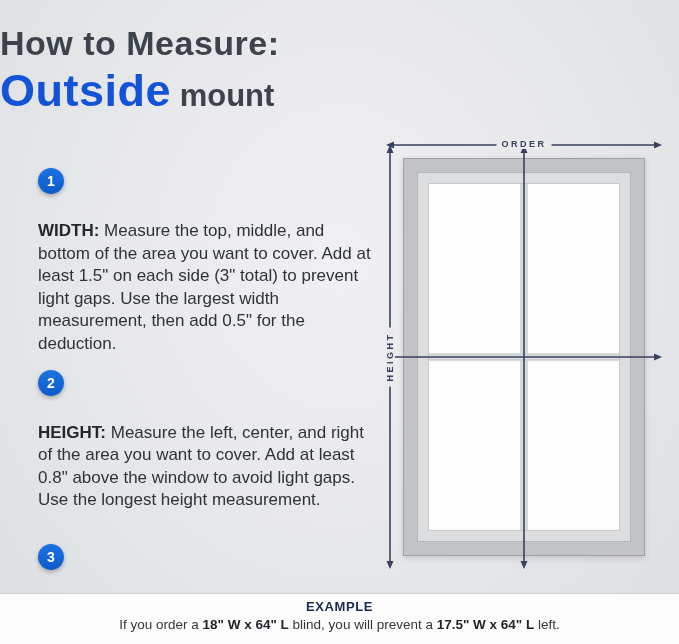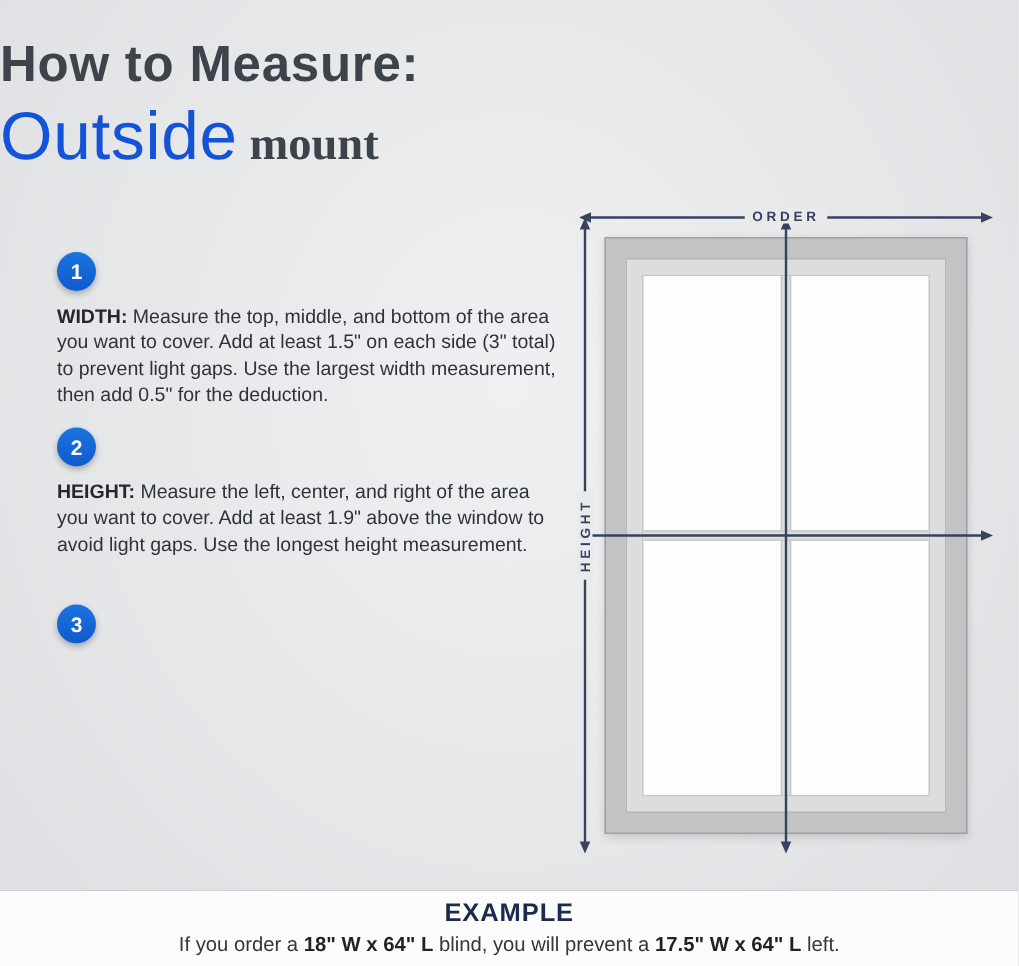--- a/index.html
+++ b/index.html
@@ -7,35 +7,35 @@
   body { width:679px; height:644px; font-family:"Liberation Sans", sans-serif; }
   .page {
     position:relative; width:679px; height:644px; overflow:hidden;
     background: radial-gradient(ellipse at 50% 40%, #f0f0f2 0%, #e6e7e9 55%, #dddee1 100%);
   }
 
   
   .header { position:absolute; top:24px; left:0; width:100%; text-align:left; }
   .title-line1 { font-size:34px; font-weight:700; color:#3d434b; letter-spacing:0.5px; }
   .title-line2 { margin-top:2px; }
-  .title-line2 .hl { font-size:45px; font-weight:400; color:#1353d8; letter-spacing:0.5px; }
-  .title-line2 .rest { font-size:31px; font-weight:700; color:#3d434b;font-family:Liberation Serif, serif; }
+  .title-line2 .hl { font-size:45px; font-weight:700; color:#1353d8; letter-spacing:0.5px; }
+  .title-line2 .rest { font-size:31px; font-weight:700; color:#3d434b; }
 
   
   .steps { position:absolute; left:38px; top:168px; width:338px; }
   .step { margin-bottom:14px; }
   .step.step-2 { margin-bottom:32px; }
   .badge {
     width:26px; height:26px; border-radius:50%;
     background:linear-gradient(180deg,#1a74e0,#0f5acc);
     color:#ffffff; font-size:14px; font-weight:700;
     display:flex; align-items:center; justify-content:center;
     box-shadow:0 2px 4px rgba(0,0,0,0.28);
   }
-  .step-text { margin-top:8px; font-size:13px; line-height:1.33; color:#2e3338; }
+  .step-text { margin-top:26px; font-size:17px; line-height:1.33; color:#2e3338; }
   .step-text strong { font-weight:700; color:#24282d; }
 
   
   .diagram { position:absolute; left:383px; top:136px; width:282px; height:442px; }
   .win-frame {
     position:absolute; left:20px; top:22px; width:242px; height:398px;
     background:#c2c3c5; border:1px solid #9fa0a2;
     box-shadow:0 2px 6px rgba(0,0,0,0.15);
   }
   .win-inner {
@@ -56,21 +56,21 @@
     color:#36425e; background:#e9eaec; padding:0 5px; white-space:nowrap;
   }
   .dim-label.width { left:50%; top:3px; transform:translateX(-50%); }
   .dim-label.height { left:7px; top:221px; transform:translate(-50%,-50%) rotate(-90deg); }
 
   
   .footer {
     position:absolute; left:0; bottom:0; width:100%; height:51px;
     background:#fcfcfd; border-top:1px solid #cfd0d2; text-align:center; padding-top:5px;
   }
-  .example-heading { font-size:17px; font-weight:800; color:#1b2b4d; letter-spacing:0.6px; }
+  .example-heading { font-size:13px; font-weight:800; color:#1b2b4d; letter-spacing:0.6px; }
   .example-text { font-size:13.5px; color:#33373c; margin-top:3px; }
   .example-text b { font-weight:700; color:#1f2328; }
 </style>
 </head>
 <body>
 
 <div class="page">
 
   <div class="header">
     <div class="title-line1">How to Measure:</div>
@@ -79,21 +79,21 @@
     </div>
   </div>
 
   <div class="steps">
     <div class="step step-1">
       <div class="badge">1</div>
       <p class="step-text"><strong>WIDTH:</strong> <span>Measure the top, middle, and bottom of the area you want to cover. Add at least 1.5" on each side (3" total) to prevent light gaps. Use the largest width measurement, then add 0.5" for the deduction.</span></p>
     </div>
     <div class="step step-2">
       <div class="badge">2</div>
-      <p class="step-text"><strong>HEIGHT:</strong> <span>Measure the left, center, and right of the area you want to cover. Add at least 1.9" above the window to avoid light gaps. Use the longest height measurement.</span></p>
+      <p class="step-text"><strong>HEIGHT:</strong> <span>Measure the left, center, and right of the area you want to cover. Add at least 0.8" above the window to avoid light gaps. Use the longest height measurement.</span></p>
     </div>
     <div class="step step-3">
       <div class="badge">3</div>
     </div>
   </div>
 
   <div class="diagram">
 
     <div class="win-frame">
       <div class="win-inner">

